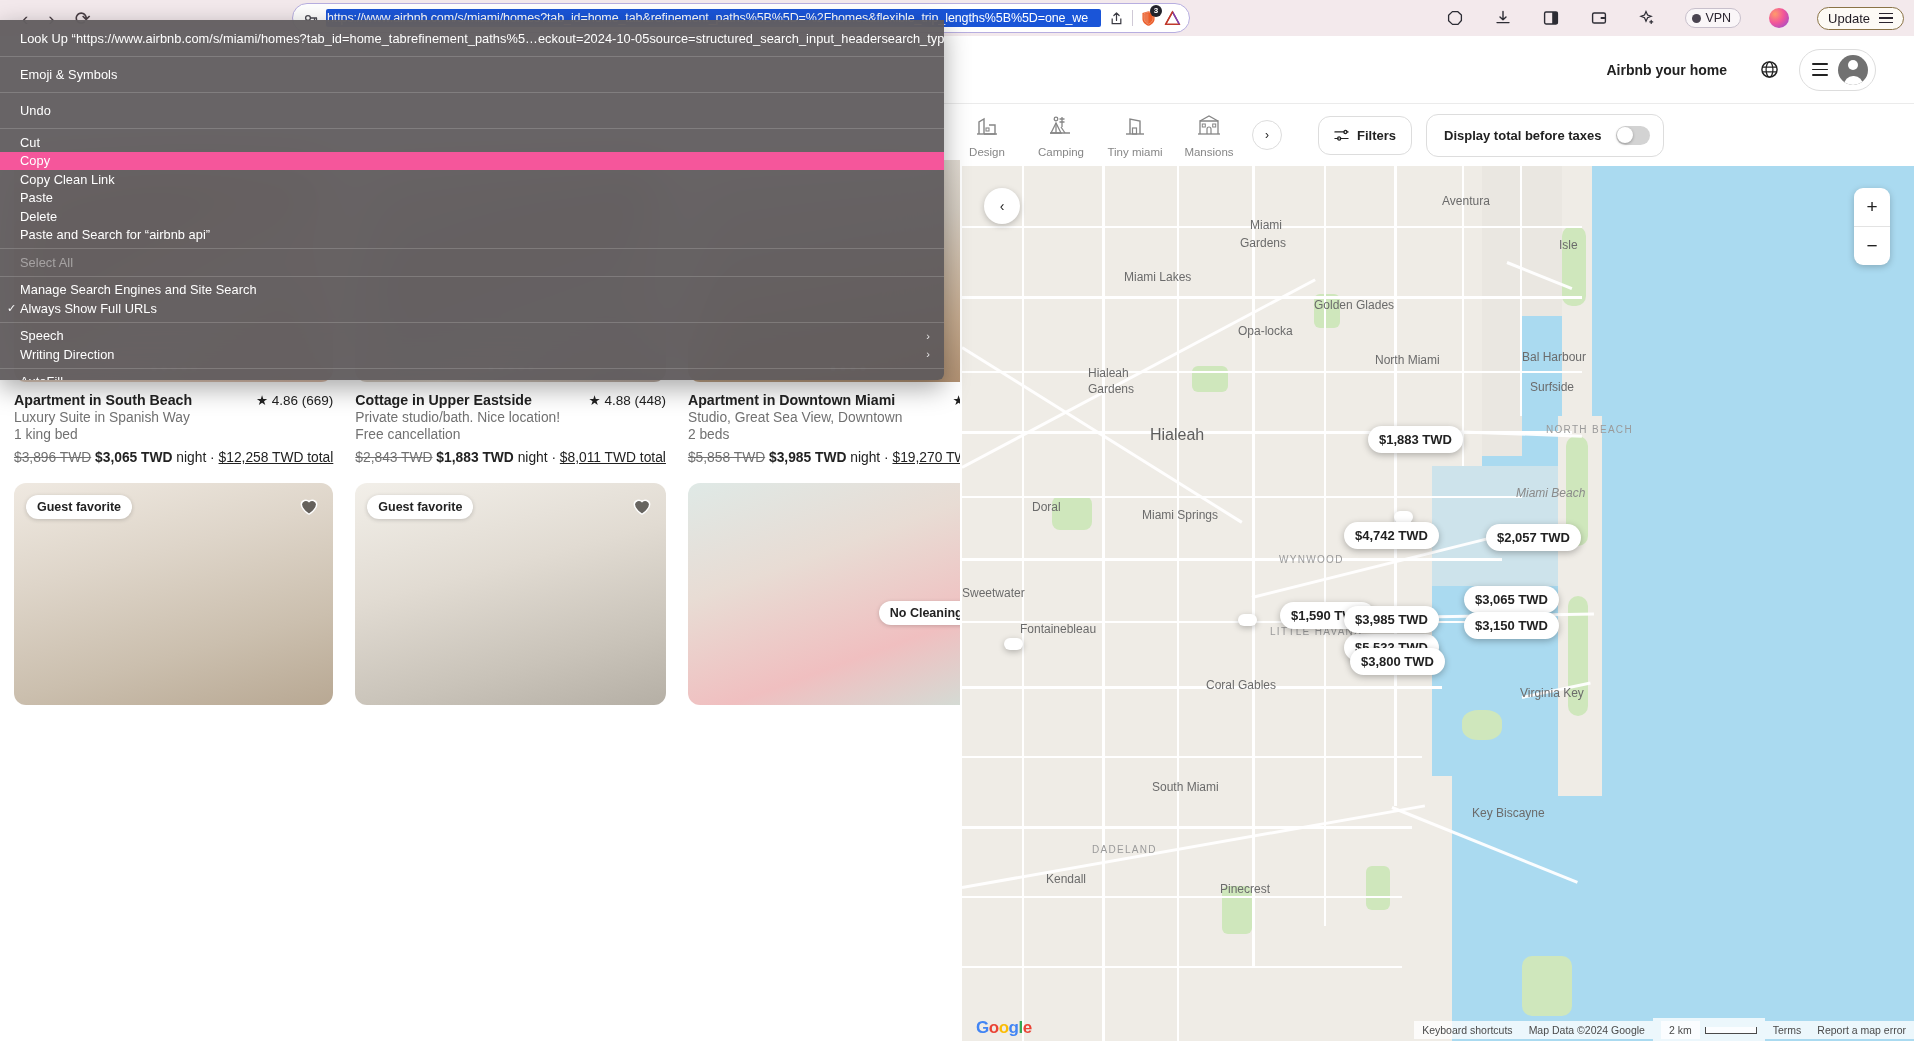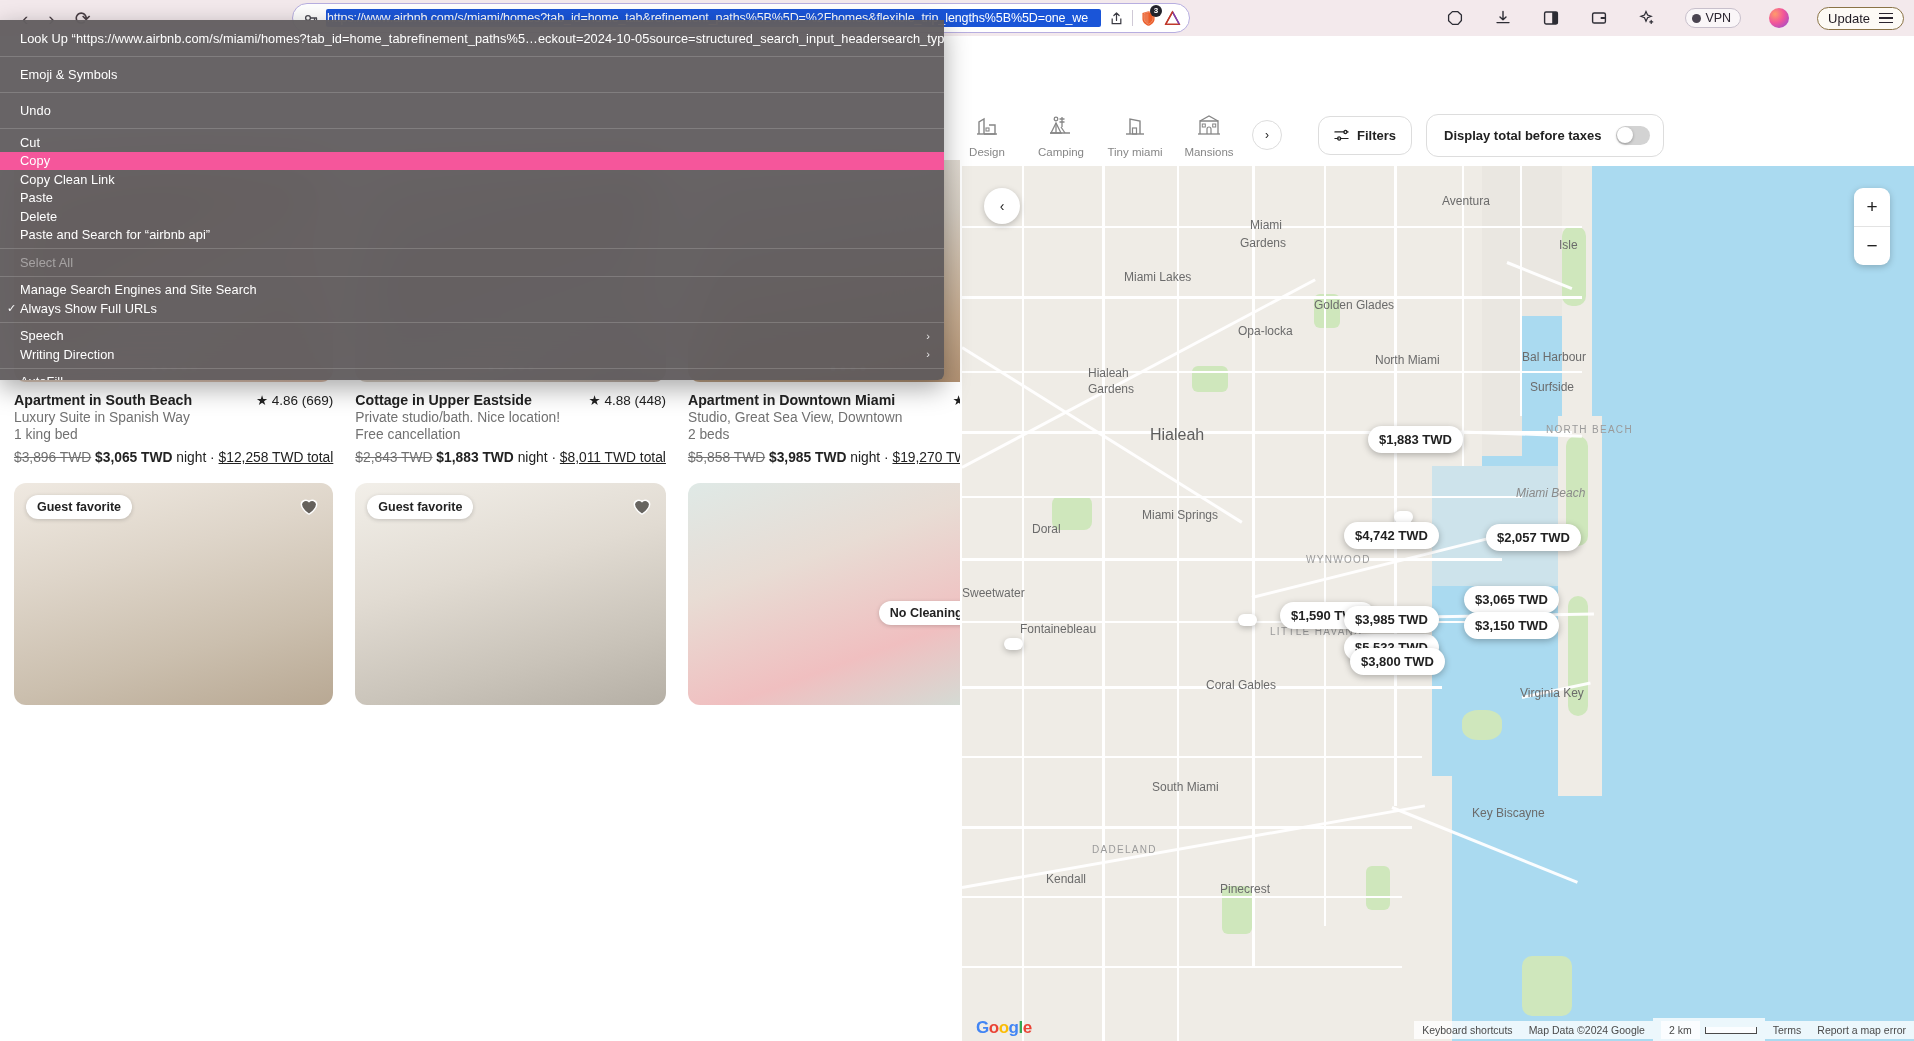--- a/index.html
+++ b/index.html
@@ -305,20 +305,43 @@
             <span></span>
             <span></span>
             <span></span>
           </span>
       </span>
     </div>
   </div>
 
   <div class="ab-page">
 
+    <div class="ab-header">
+      <span class="ab-host-link">Airbnb your home</span>
+      <span class="globe-btn">
+        <svg width="19" height="19" viewBox="0 0 20 20">
+            <circle cx="10" cy="10" r="8" fill="none" stroke="#222" stroke-width="1.5"></circle>
+            <ellipse cx="10" cy="10" rx="3.6" ry="8" fill="none" stroke="#222" stroke-width="1.3"></ellipse>
+            <path d="M2.3 7.4h15.4M2.3 12.6h15.4" stroke="#222" stroke-width="1.3"></path>
+          </svg>
+      </span>
+      <span class="user-menu">
+        <span class="hl">
+            <span></span>
+            <span></span>
+            <span></span>
+          </span>
+        <span class="user-av">
+          <span class="user-av-inner">
+              <span class="h"></span>
+              <span class="b"></span>
+            </span>
+        </span>
+      </span>
+    </div>
 
     <div class="ab-catbar">
       <div class="cat">
         <svg width="26" height="26" viewBox="0 0 26 26">
             <path d="M5 21V9l5-3v15M10 21h11V12h-6" fill="none" stroke="#717171" stroke-width="1.4"></path>
             <rect x="12" y="15" width="3" height="3" fill="none" stroke="#717171" stroke-width="1.1"></rect>
             <path d="M3 21h20" stroke="#717171" stroke-width="1.4"></path>
           </svg>
         <span class="cl">Design</span>
       </div>
@@ -525,25 +548,25 @@
           <div class="mlabel " style="left: 162px; top: 104px;">Miami Lakes</div>
           <div class="mlabel " style="left: 352px; top: 132px;">Golden Glades</div>
           <div class="mlabel " style="left: 276px; top: 158px;">Opa-locka</div>
           <div class="mlabel " style="left: 413px; top: 187px;">North Miami</div>
           <div class="mlabel " style="left: 560px; top: 184px;">Bal Harbour</div>
           <div class="mlabel " style="left: 126px; top: 200px;">Hialeah</div>
           <div class="mlabel " style="left: 126px; top: 216px;">Gardens</div>
           <div class="mlabel " style="left: 568px; top: 214px;">Surfside</div>
           <div class="mlabel big" style="left: 188px; top: 260px;">Hialeah</div>
           <div class="mlabel caps" style="left: 584px; top: 258px;">NORTH BEACH</div>
-          <div class="mlabel " style="left: 70px; top: 356px;">Doral</div>
+          <div class="mlabel " style="left: 70px; top: 334px;">Doral</div>
           <div class="mlabel " style="left: 180px; top: 342px;">Miami Springs</div>
           <div class="mlabel it" style="left: 554px; top: 320px;">Miami Beach</div>
           <div class="mlabel " style="left: 0px; top: 420px;">Sweetwater</div>
-          <div class="mlabel caps" style="left: 344px; top: 388px;">WYNWOOD</div>
+          <div class="mlabel caps" style="left: 317px; top: 388px;">WYNWOOD</div>
           <div class="mlabel " style="left: 58px; top: 456px;">Fontainebleau</div>
           <div class="mlabel caps" style="left: 308px; top: 460px; text-align: center;">LITTLE HAVANA</div>
           <div class="mlabel " style="left: 244px; top: 512px;">Coral Gables</div>
           <div class="mlabel " style="left: 558px; top: 520px;">Virginia Key</div>
           <div class="mlabel " style="left: 190px; top: 614px;">South Miami</div>
           <div class="mlabel " style="left: 510px; top: 640px;">Key Biscayne</div>
           <div class="mlabel caps" style="left: 130px; top: 678px;">DADELAND</div>
           <div class="mlabel " style="left: 84px; top: 706px;">Kendall</div>
           <div class="mlabel " style="left: 258px; top: 716px;">Pinecrest</div>
         </div>

